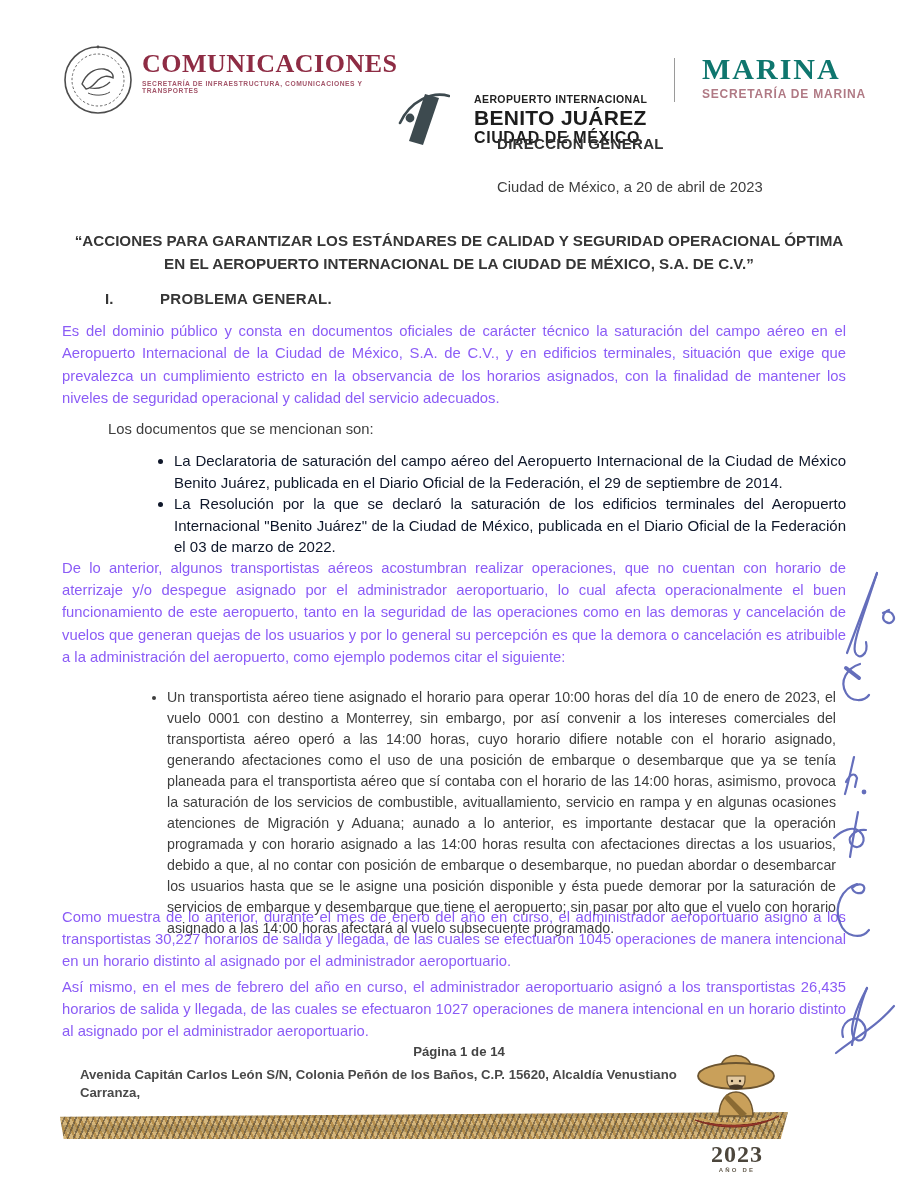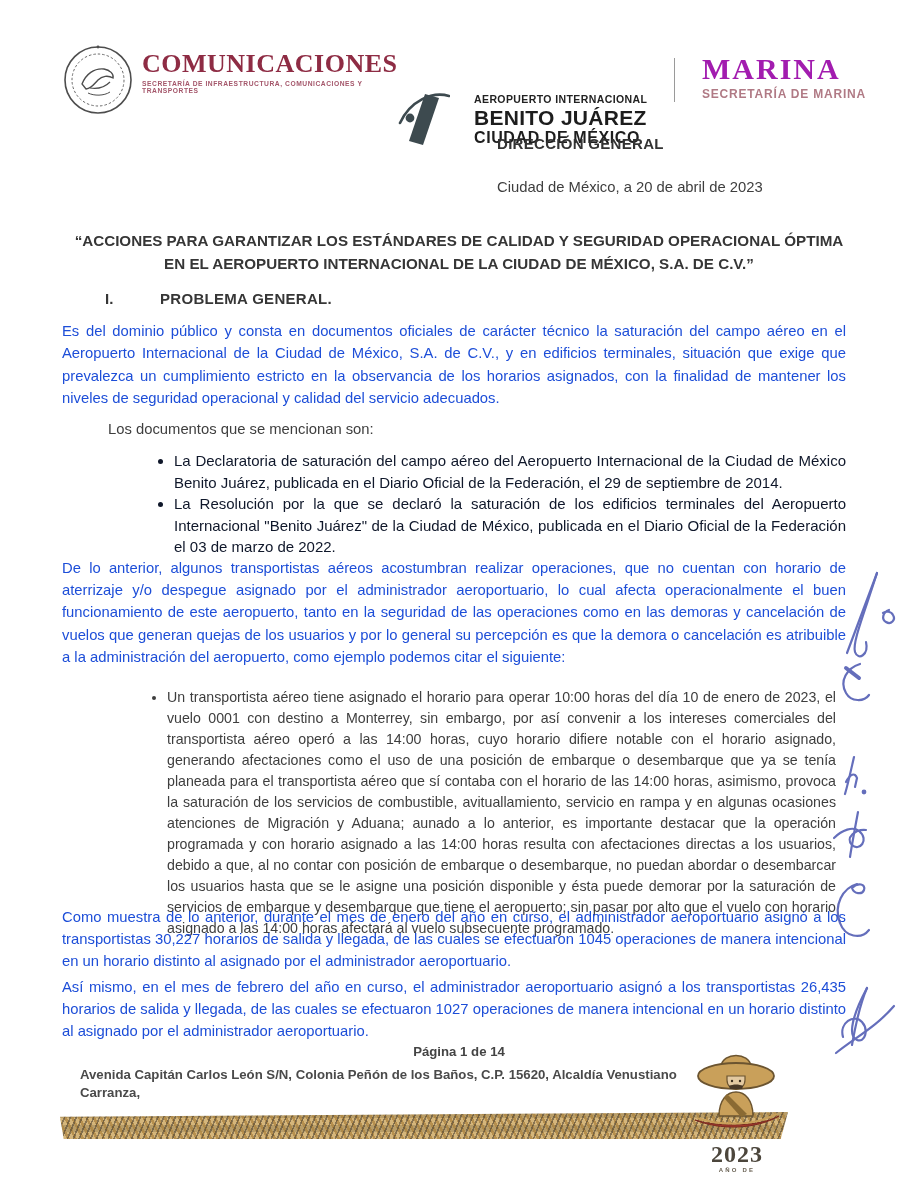--- a/index.html
+++ b/index.html
@@ -16,30 +16,30 @@
     color:#8e2c44;letter-spacing:.5px;line-height:28px;}
   .com-sub{font-size:6.7px;font-weight:bold;color:#a4566a;letter-spacing:.55px;margin-top:2px;}
   .aicm-block{left:398px;top:46px;display:flex;align-items:center;gap:24px;margin-top:41px;}
   .aicm-text{line-height:1;}
   .aicm-l1{font-size:10.5px;font-weight:bold;color:#222;letter-spacing:.4px;}
   .aicm-l2{font-size:21px;font-weight:800;color:#1d1d1d;letter-spacing:.3px;margin-top:2px;}
   .aicm-l3{font-size:16px;font-weight:bold;color:#1d1d1d;letter-spacing:.6px;margin-top:2px;}
   .logo-divider{left:674px;top:58px;width:1px;height:44px;background:#9a9a9a;}
   .marina-block{left:702px;top:54px;width:170px;}
   .marina-title{font-family:"Liberation Serif",serif;font-weight:bold;font-size:30px;
-    color:#a21caf;letter-spacing:2px;line-height:30px;}
+    color:#0f766e;letter-spacing:2px;line-height:30px;}
   .marina-sub{font-size:12px;font-weight:bold;color:#b07a85;letter-spacing:.8px;margin-top:3px;}
   
   .office{left:497px;top:135px;font-size:15px;font-weight:bold;color:#333;letter-spacing:.3px;}
   .dateline{left:497px;top:179px;font-size:14.8px;color:#3e3e3e;}
   .doc-title{left:68px;top:229px;width:782px;text-align:center;font-weight:bold;
     font-size:15.2px;line-height:23px;color:#363636;}
   .sec-num{left:105px;top:290px;font-size:15px;font-weight:bold;color:#363636;}
   .sec-title{left:160px;top:290px;font-size:15px;font-weight:bold;color:#363636;letter-spacing:.3px;}
-  .body-p{font-size:14.8px;line-height:22.4px;text-align:justify;color:#1d4ed8;margin:0;}
+  .body-p{font-size:14.8px;line-height:22.4px;text-align:justify;color:#8b5cf6;margin:0;}
   .p1{left:62px;top:320px;width:784px;}
   .docs-intro{left:108px;top:421px;font-size:14.8px;color:#3e3e3e;}
   .doc-bullets{left:62px;top:450px;width:784px;}
   .doc-bullets ul{margin:0;padding:0 0 0 112px;}
   .doc-bullets li{font-size:15px;line-height:21.5px;text-align:justify;color:#0f172a;
     list-style:disc outside;margin:0;}
   .p2{left:62px;top:557px;width:784px;line-height:22.2px;}
   .ex-bullet{left:62px;top:671px;width:790px;}
   .ex-bullet ul{margin:16px;padding:0 0 0 89px;}
   .ex-bullet li{font-size:14.2px;line-height:21px;text-align:justify;color:#3e3e3e;

